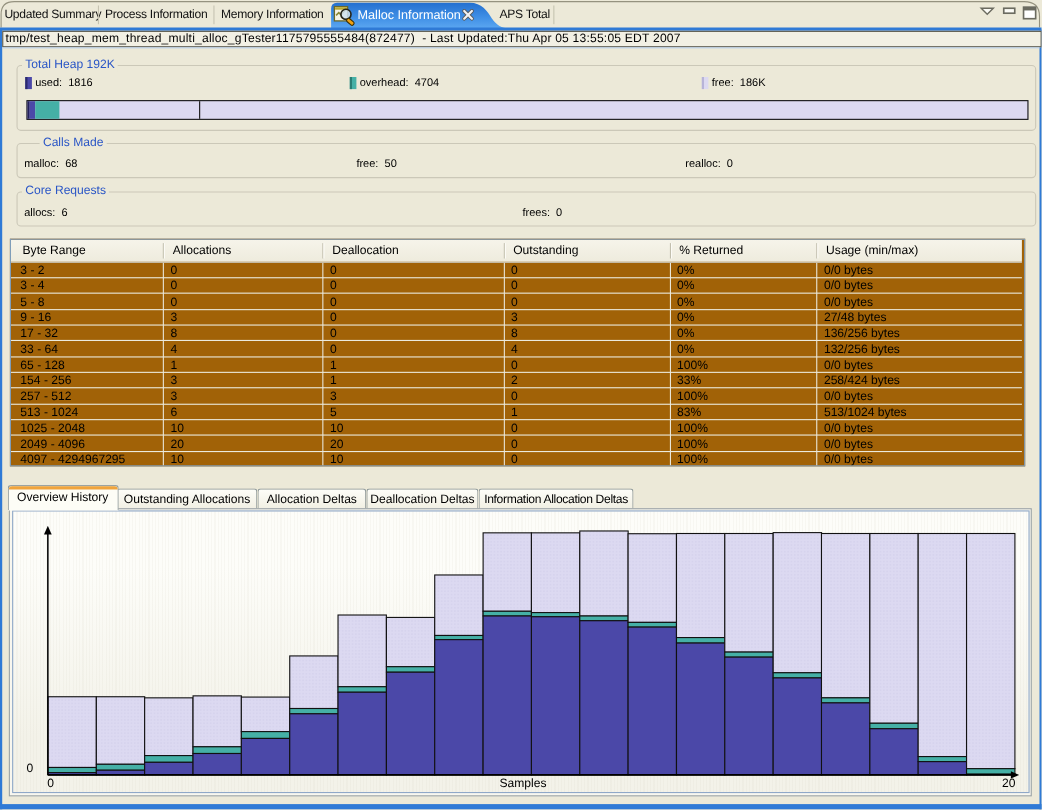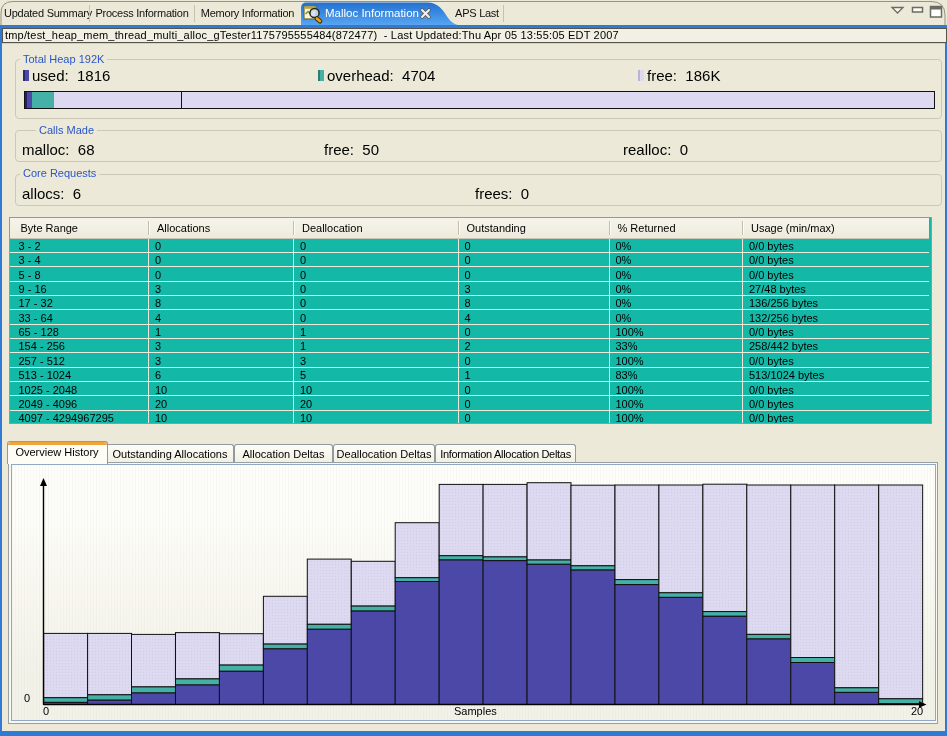--- a/index.html
+++ b/index.html
@@ -1,20 +1,20 @@
 <!DOCTYPE html>
 <html><head><meta charset="utf-8"><style>
 html,body{margin:0;padding:0}
 body{width:947px;height:736px;background:#ece9d8;font-family:"Liberation Sans",sans-serif;font-size:11px;color:#000;position:relative;overflow:hidden}
 .abs{position:absolute}
 .tabtxt{position:absolute;top:0;height:25px;line-height:26px;text-align:center;color:#111;font-size:11px;white-space:nowrap;letter-spacing:-0.25px}
 .vsep{position:absolute;top:5px;height:17px;width:1px;background:#c6c3b1}
 .grp{position:absolute;border:1px solid #cbc8b8;border-radius:4px}
 .grptitle{position:absolute;color:#2a56c6;background:#ece9d8;padding:0 3px;font-size:11px;line-height:11px}
-.leg{position:absolute;font-size:15px;line-height:12px}
+.leg{position:absolute;font-size:10px;line-height:12px}
 .legm{position:absolute;width:4px;height:11px}
 .cell{position:absolute;font-size:11px;line-height:14px;white-space:nowrap}
 .btab{position:absolute;top:444px;height:17.5px;border:1px solid #919b9c;border-bottom:none;border-radius:3px 3px 0 0;background:linear-gradient(#fdfdf8,#f1efe2);line-height:19px;text-align:center;font-size:11px}
 </style></head><body>
 
 <div class="abs" style="left:0;top:0;width:947px;height:25px;background:#ece9d8"></div>
 <svg class="abs" style="left:0;top:0" width="947" height="28" viewBox="0 0 947 28">
   <path d="M1,25 L1,13 Q1,1.5 13,1.5 L931,1.5 Q945,1.5 945,15 L945,25" fill="none" stroke="#95927f" stroke-width="1"></path>
 </svg>
 <div class="tabtxt" style="left:4px;width:85px">Updated Summary</div>
@@ -40,21 +40,21 @@
     <circle cx="10.5" cy="8" r="4.6" fill="#cfe0f2" fill-opacity="0.85" stroke="#26251c" stroke-width="1.5"></circle>
     <rect x="12.8" y="11.2" width="7.6" height="3.6" rx="1.6" transform="rotate(40 13 11)" fill="#f0a012" stroke="#3a3008" stroke-width="1"></rect>
   </g>
   <text x="29" y="17" font-size="11.5" fill="#fff" font-family="Liberation Sans">Malloc Information</text>
 
   <g stroke-linecap="round">
     <path d="M126,10 L133,17 M133,10 L126,17" stroke="#5a5a5a" stroke-width="3.6"></path>
     <path d="M126,10 L133,17 M133,10 L126,17" stroke="#f2f2f2" stroke-width="2"></path>
   </g>
 </svg>
-<div class="tabtxt" style="left:452px;width:50px">APS Last</div>
+<div class="tabtxt" style="left:452px;width:50px">APS Total</div>
 <div class="vsep" style="left:503px"></div>
 
 <svg class="abs" style="left:885px;top:0" width="62" height="25" viewBox="0 0 62 25">
   <path d="M7,7.5 L18,7.5 L12.5,13 Z" fill="#fbfbf6" stroke="#6b6b60" stroke-width="1.3"></path>
   <rect x="27.5" y="7.5" width="10" height="4.5" fill="#fbfbf6" stroke="#6b6b60" stroke-width="1.5"></rect>
   <rect x="45.5" y="6.5" width="11" height="10.5" fill="#fff" stroke="#6b6b60" stroke-width="1.5"></rect>
   <rect x="45.5" y="6.5" width="11" height="3" fill="#6b6b60"></rect>
 </svg>
 
 <div class="abs" style="left:0;top:25px;width:947px;height:2.5px;background:#2f7ad6"></div>
@@ -85,21 +85,21 @@
 <div class="grptitle" style="left:36px;top:124.5px">Calls Made</div>
 <div class="leg" style="left:22px;top:144px">malloc:&nbsp; 68</div>
 <div class="leg" style="left:324px;top:144px">free:&nbsp; 50</div>
 <div class="leg" style="left:623px;top:144px">realloc:&nbsp; 0</div>
 
 <div class="grp" style="left:14.5px;top:173.5px;width:925px;height:30px"></div>
 <div class="grptitle" style="left:20px;top:168px">Core Requests</div>
 <div class="leg" style="left:22px;top:187.5px">allocs:&nbsp; 6</div>
 <div class="leg" style="left:475px;top:187.5px">frees:&nbsp; 0</div>
 
-<div class="abs" id="tablebox" style="left:8.5px;top:217px;width:921px;height:205px;border:1px solid #7f9db9;background:#14b8a6;overflow:hidden">
+<div class="abs" id="tablebox" style="left:8.5px;top:217px;width:921px;height:205px;border:1px solid #7f9db9;background:#a16207;overflow:hidden">
 <div class="abs" style="left:0;top:0;width:919px;height:19.5px;background:linear-gradient(#f6f4ea,#eeebdd);border-bottom:1px solid #c9c5b5"></div>
 <div class="cell" style="left:11px;top:3px">Byte Range</div>
 <div class="cell" style="left:147.5px;top:3px">Allocations</div>
 <div class="abs" style="left:138.5px;top:3px;width:1px;height:14px;background:#c2bfae"></div>
 <div class="abs" style="left:139.5px;top:3px;width:1px;height:14px;background:#fcfbf6"></div>
 <div class="cell" style="left:292.5px;top:3px">Deallocation</div>
 <div class="abs" style="left:283.5px;top:3px;width:1px;height:14px;background:#c2bfae"></div>
 <div class="abs" style="left:284.5px;top:3px;width:1px;height:14px;background:#fcfbf6"></div>
 <div class="cell" style="left:457px;top:3px">Outstanding</div>
 <div class="abs" style="left:448px;top:3px;width:1px;height:14px;background:#c2bfae"></div>
@@ -162,21 +162,21 @@
 <div class="cell" style="left:290.5px;top:107.1px">1</div>
 <div class="cell" style="left:455px;top:107.1px">0</div>
 <div class="cell" style="left:606px;top:107.1px">100%</div>
 <div class="cell" style="left:739.5px;top:107.1px">0/0 bytes</div>
 <div class="abs" style="left:0;top:119.9px;width:919px;height:1px;background:#eceadd"></div>
 <div class="cell" style="left:9px;top:121.4px">154 - 256</div>
 <div class="cell" style="left:145.5px;top:121.4px">3</div>
 <div class="cell" style="left:290.5px;top:121.4px">1</div>
 <div class="cell" style="left:455px;top:121.4px">2</div>
 <div class="cell" style="left:606px;top:121.4px">33%</div>
-<div class="cell" style="left:739.5px;top:121.4px">258/442 bytes</div>
+<div class="cell" style="left:739.5px;top:121.4px">258/424 bytes</div>
 <div class="abs" style="left:0;top:134.3px;width:919px;height:1px;background:#eceadd"></div>
 <div class="cell" style="left:9px;top:135.8px">257 - 512</div>
 <div class="cell" style="left:145.5px;top:135.8px">3</div>
 <div class="cell" style="left:290.5px;top:135.8px">3</div>
 <div class="cell" style="left:455px;top:135.8px">0</div>
 <div class="cell" style="left:606px;top:135.8px">100%</div>
 <div class="cell" style="left:739.5px;top:135.8px">0/0 bytes</div>
 <div class="abs" style="left:0;top:148.6px;width:919px;height:1px;background:#eceadd"></div>
 <div class="cell" style="left:9px;top:150.1px">513 - 1024</div>
 <div class="cell" style="left:145.5px;top:150.1px">6</div>

